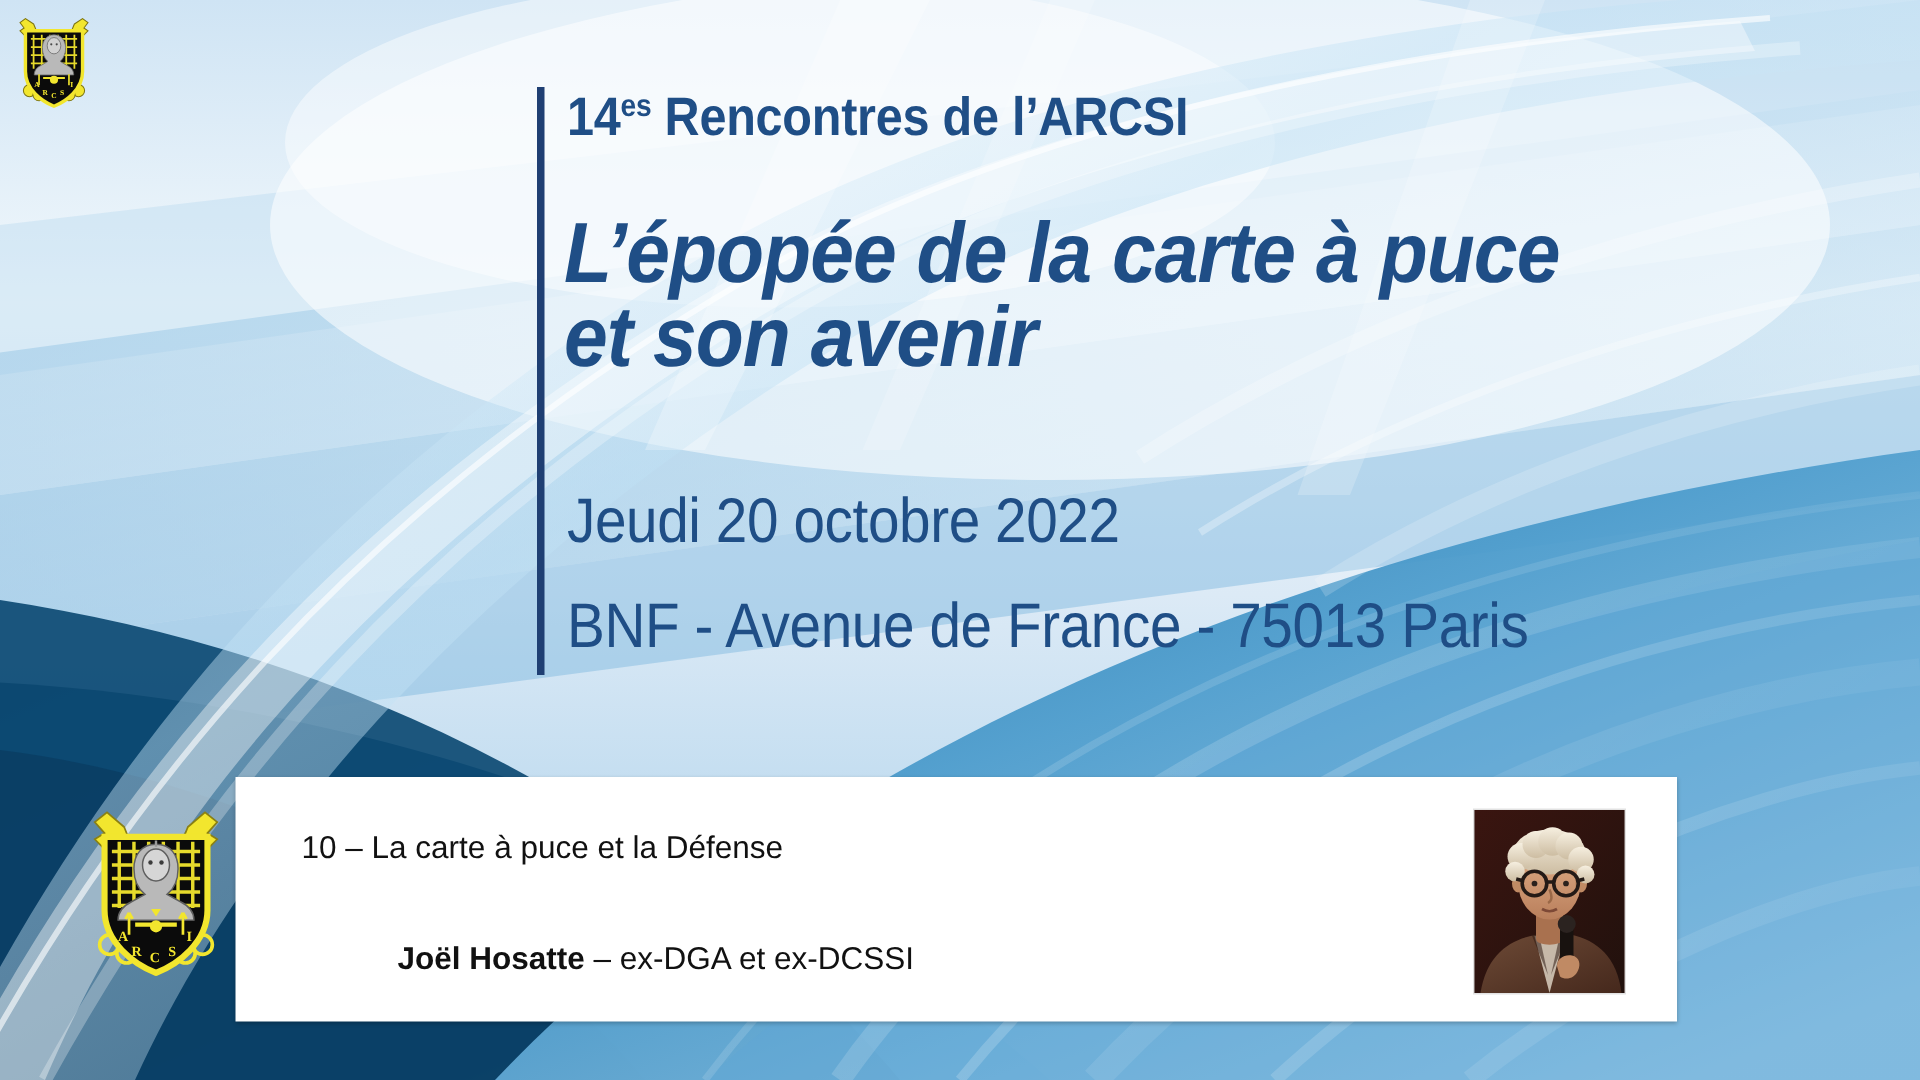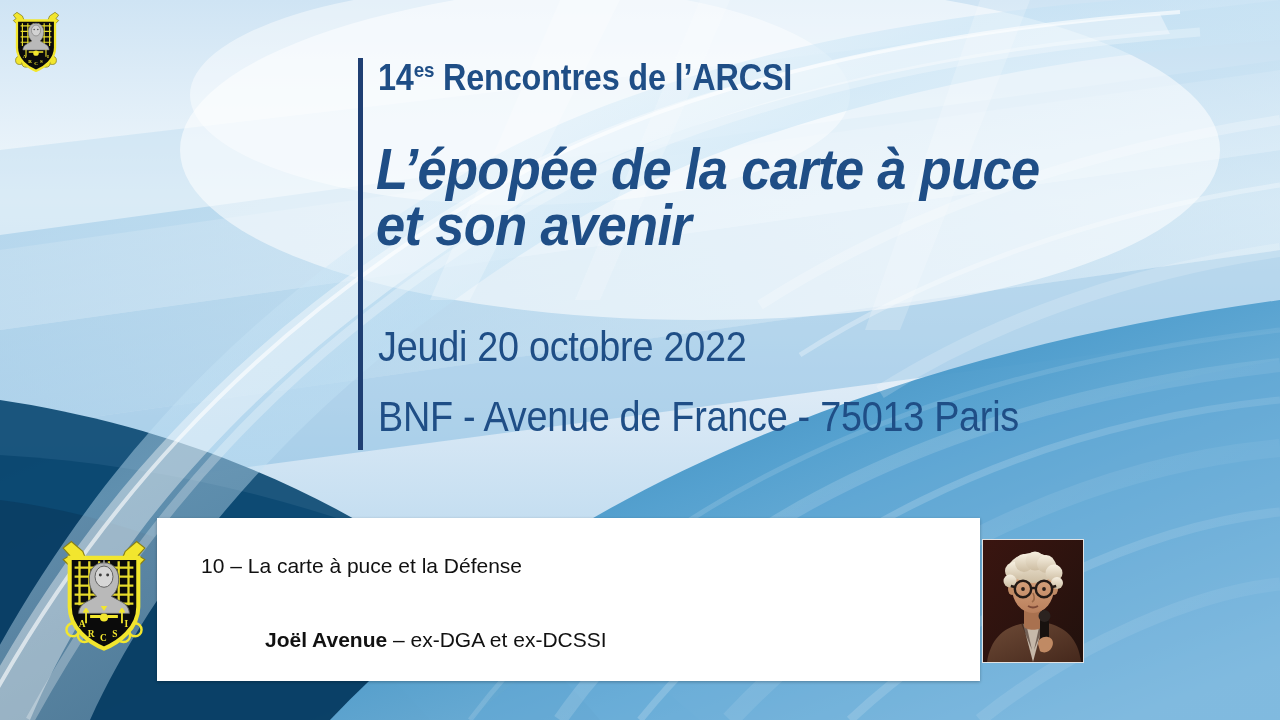--- a/index.html
+++ b/index.html
@@ -56,21 +56,21 @@
     position:absolute;left:378px;top:396px;width:900px;
     font-family:"Liberation Sans","DejaVu Sans",sans-serif;
     font-weight:400;font-size:42px;line-height:1.0;
     letter-spacing:-.3px;color:#1f4e86;
     transform:scaleX(.90);transform-origin:left top;
     white-space:nowrap;
   }
 
   
   #info-card{
-    position:absolute;left:157px;top:518px;width:823px;height:163px;
+    position:absolute;left:157px;top:518px;width:961px;height:163px;
     background:#ffffff;
     box-shadow:0 1px 3px rgba(0,0,0,.28);
   }
   .card-line1{
     position:absolute;left:44px;top:36px;
     font-size:21px;color:#111111;font-weight:400;white-space:nowrap;
   }
   .card-line2{
     position:absolute;left:108px;top:110px;
     font-size:21px;color:#111111;font-weight:400;white-space:nowrap;
@@ -281,21 +281,21 @@
           <text x="55" y="134">C</text>
           <text x="70" y="129">S</text>
           <text x="85" y="117">I</text>
         </g>
       </g>
     </svg>
   </div>
 
   <div id="info-card">
     <div class="card-line1">10 – La carte à puce et la Défense</div>
-    <div class="card-line2"><b>Joël Avenue</b><span> – </span><span>ex-DGA et ex-DCSSI</span></div>
+    <div class="card-line2"><b>Joël Hosatte</b><span> – </span><span>ex-DGA et ex-DCSSI</span></div>
   </div>
 
   <div id="speaker-photo">
     <svg viewBox="0 0 100 122" aria-hidden="true">
       <defs>
         <linearGradient id="pBg" x1="0" y1="0" x2="1" y2="1">
           <stop offset="0" stop-color="#3a1510"></stop>
           <stop offset="1" stop-color="#21110d"></stop>
         </linearGradient>
         <linearGradient id="pSkin" x1="0" y1="0" x2="0" y2="1">

